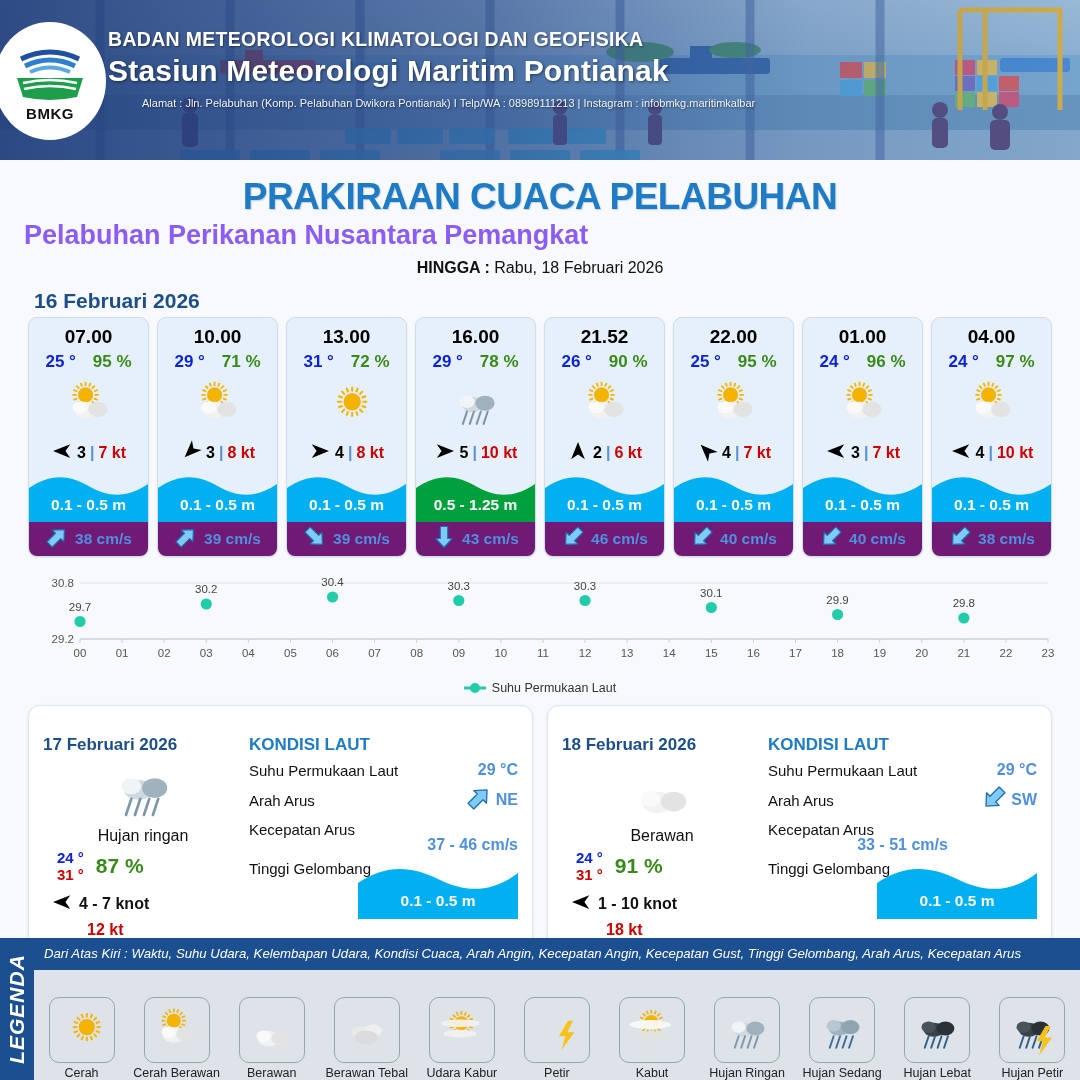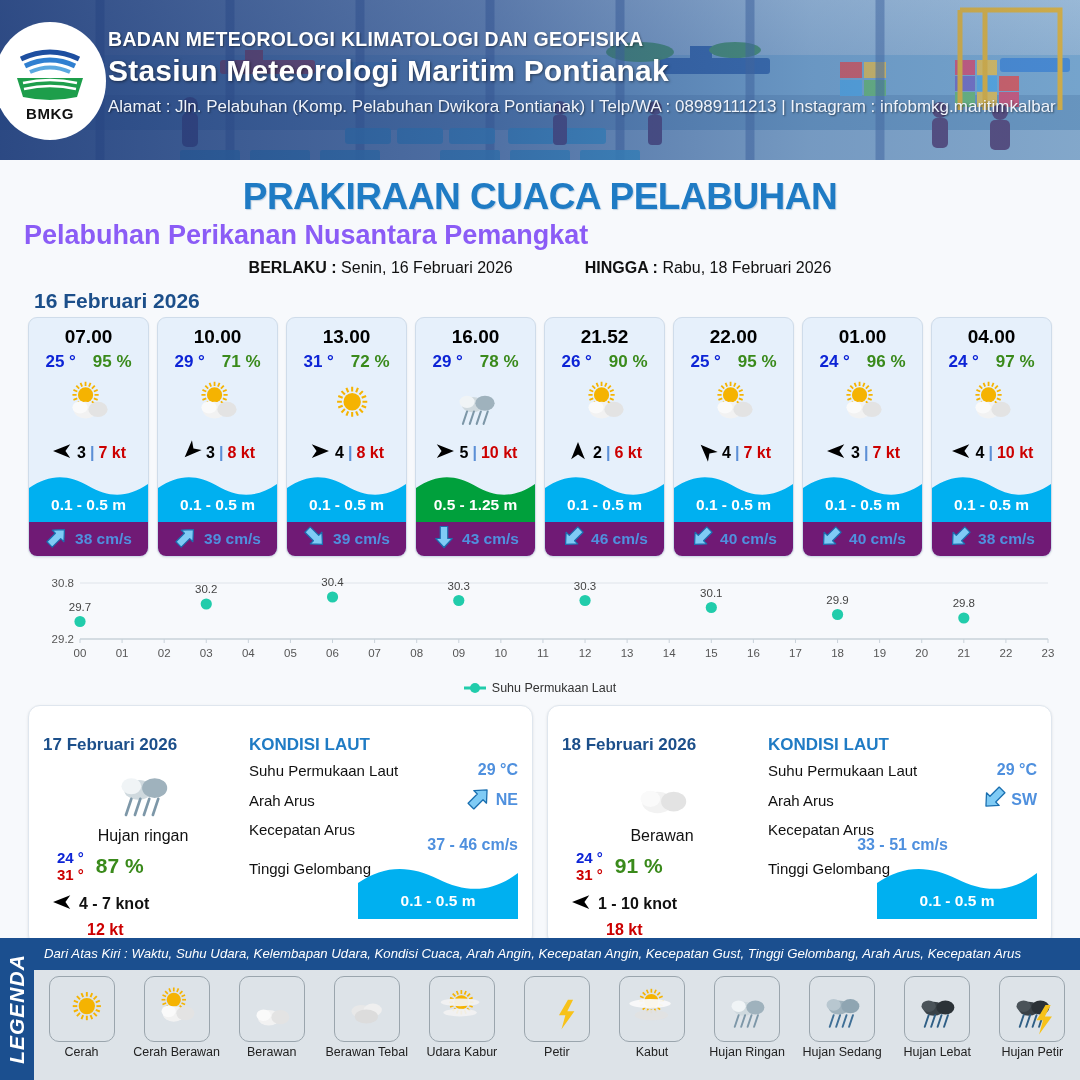--- a/index.html
+++ b/index.html
@@ -34,22 +34,23 @@
   .hdr-text { position:absolute; left:108px; top:28px; z-index:6; width:950px;}
   .hdr-line1 {
     color:#fff; font-size:19.5px; font-weight:bold; letter-spacing:.3px;
     text-shadow:1px 1px 2px rgba(0,0,0,.45);
   }
   .hdr-line2 {
     color:#fff; font-size:30px; font-weight:bold; letter-spacing:.2px; margin-top:3px;
     text-shadow:1px 1px 3px rgba(0,0,0,.5);
   }
   .hdr-line3 {
-    color:#eef3fb; font-size:17px; margin-top:9px;
+    color:#eef3fb; font-size:11px; margin-top:9px;
     text-shadow:1px 1px 2px rgba(0,0,0,.5);
+    margin-left:34px;
   }
 
   
   .title-main {
     text-align:center; margin-top:16px;
     font-size:37px; font-weight:bold; color:#1f7bc4;
     letter-spacing:-.5px;
     text-shadow:1px 1px 1px rgba(180,200,220,.8);
   }
   .title-sub {
@@ -151,21 +152,21 @@
     color:#fff; font-size:21px; font-weight:bold; font-style:italic;
     letter-spacing:1px; white-space:nowrap;
   }
   .legenda-note {
     position:absolute; left:44px; top:8px; right:8px;
     color:#fff; font-size:13.2px; font-style:italic;
   }
   .legenda-items {
     position:absolute; left:34px; top:32px; width:1046px; height:110px;
     background:#dde3e8;
-    display:flex; align-items:flex-start; justify-content:space-around;
+    display:flex; align-items:flex-end; justify-content:space-around;
     padding-top:6px;
   }
   .leg-item { width:92px; display:flex; flex-direction:column; align-items:center;}
   .leg-box {
     width:66px; height:66px; border:1px solid #9aa5ad; border-radius:10px;
     display:flex; align-items:center; justify-content:center; background:transparent;
   }
   .leg-cap { font-size:12.5px; color:#222; margin-top:3px; text-align:center; white-space:nowrap;}
 </style>
 </head>
@@ -278,24 +279,20 @@
   <div class="hdr-text">
     <div class="hdr-line1">BADAN METEOROLOGI KLIMATOLOGI DAN GEOFISIKA</div>
     <div class="hdr-line2">Stasiun Meteorologi Maritim Pontianak</div>
     <div class="hdr-line3">Alamat : Jln. Pelabuhan (Komp. Pelabuhan Dwikora Pontianak) I Telp/WA : 08989111213 | Instagram : infobmkg.maritimkalbar</div>
   </div>
 </div>
 
 <div class="title-main">PRAKIRAAN CUACA PELABUHAN</div>
 <div class="title-sub">Pelabuhan Perikanan Nusantara Pemangkat</div>
 <div class="valid-row">
-  <div>
-    <b>BERLAKU :</b>
-    <span>Senin, 16 Februari 2026</span>
-  </div>
   <div>
     <b>HINGGA :</b>
     <span>Rabu, 18 Februari 2026</span>
   </div>
 </div>
 
 <div class="day-label">16 Februari 2026</div>
 
 <div class="cards" id="cards">
     <div class="card">

